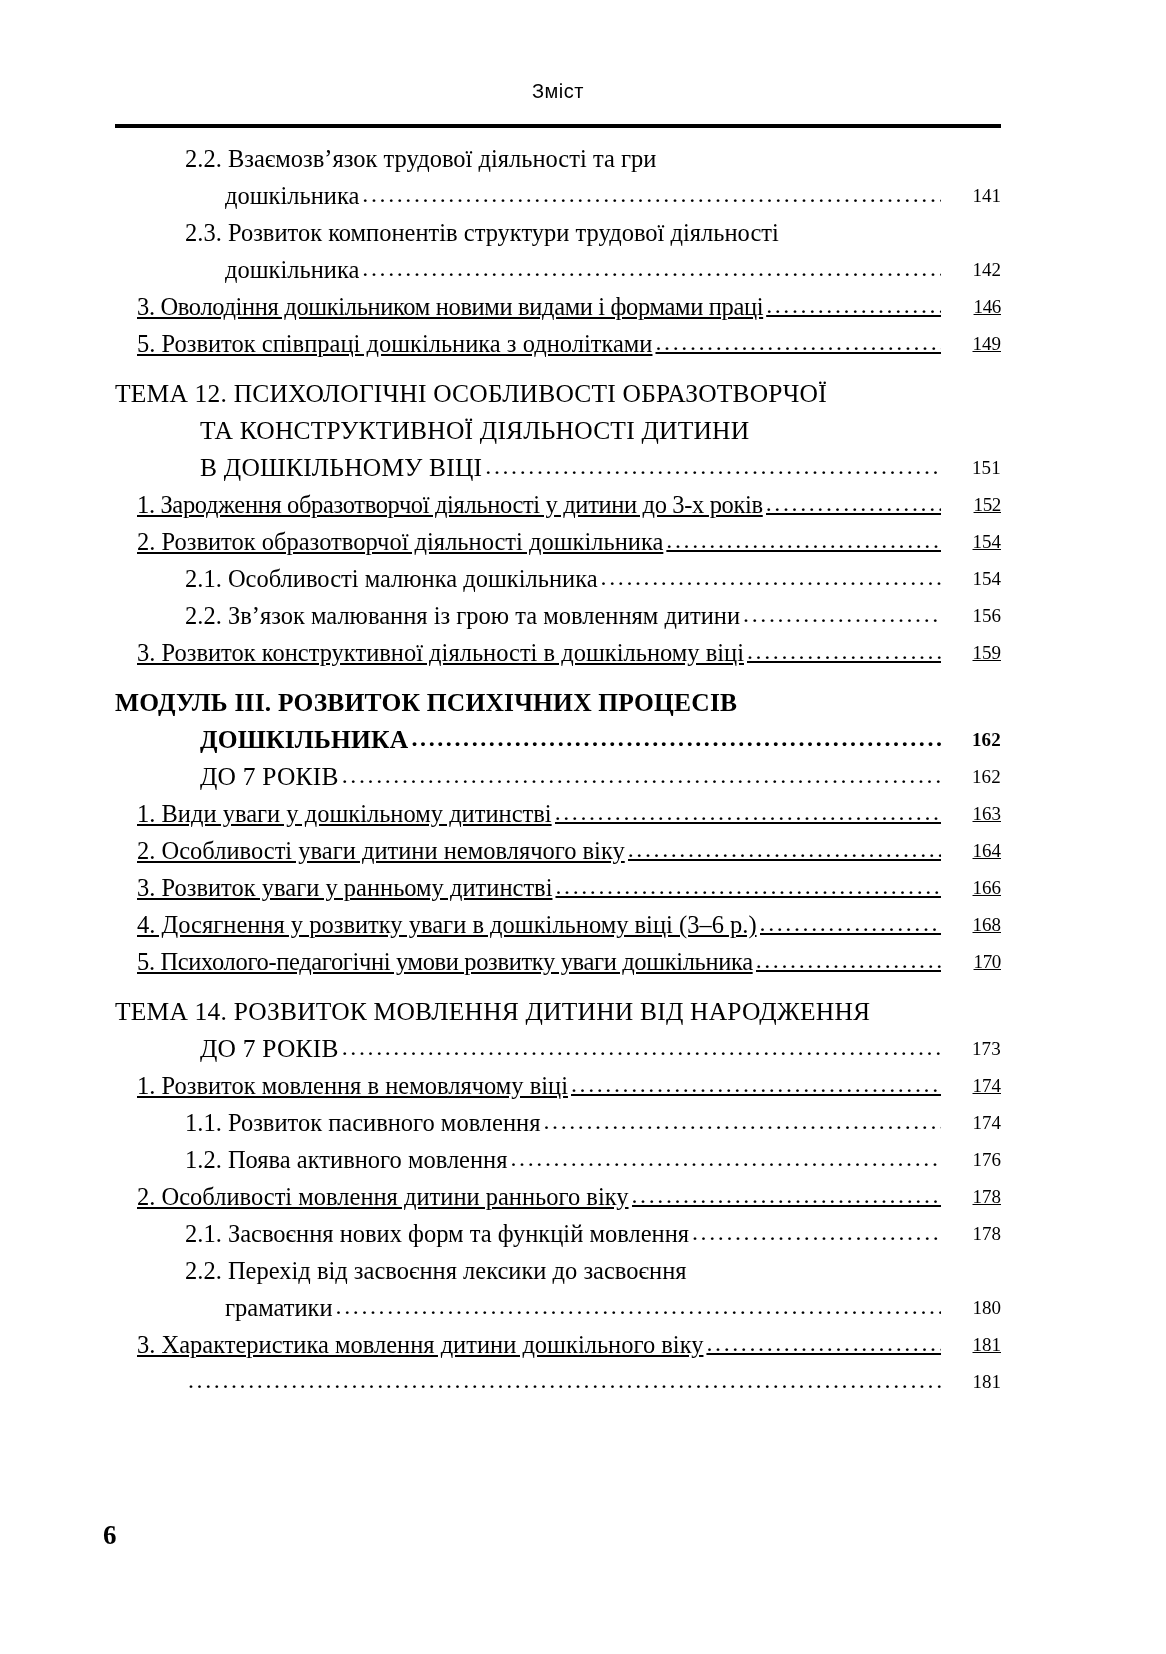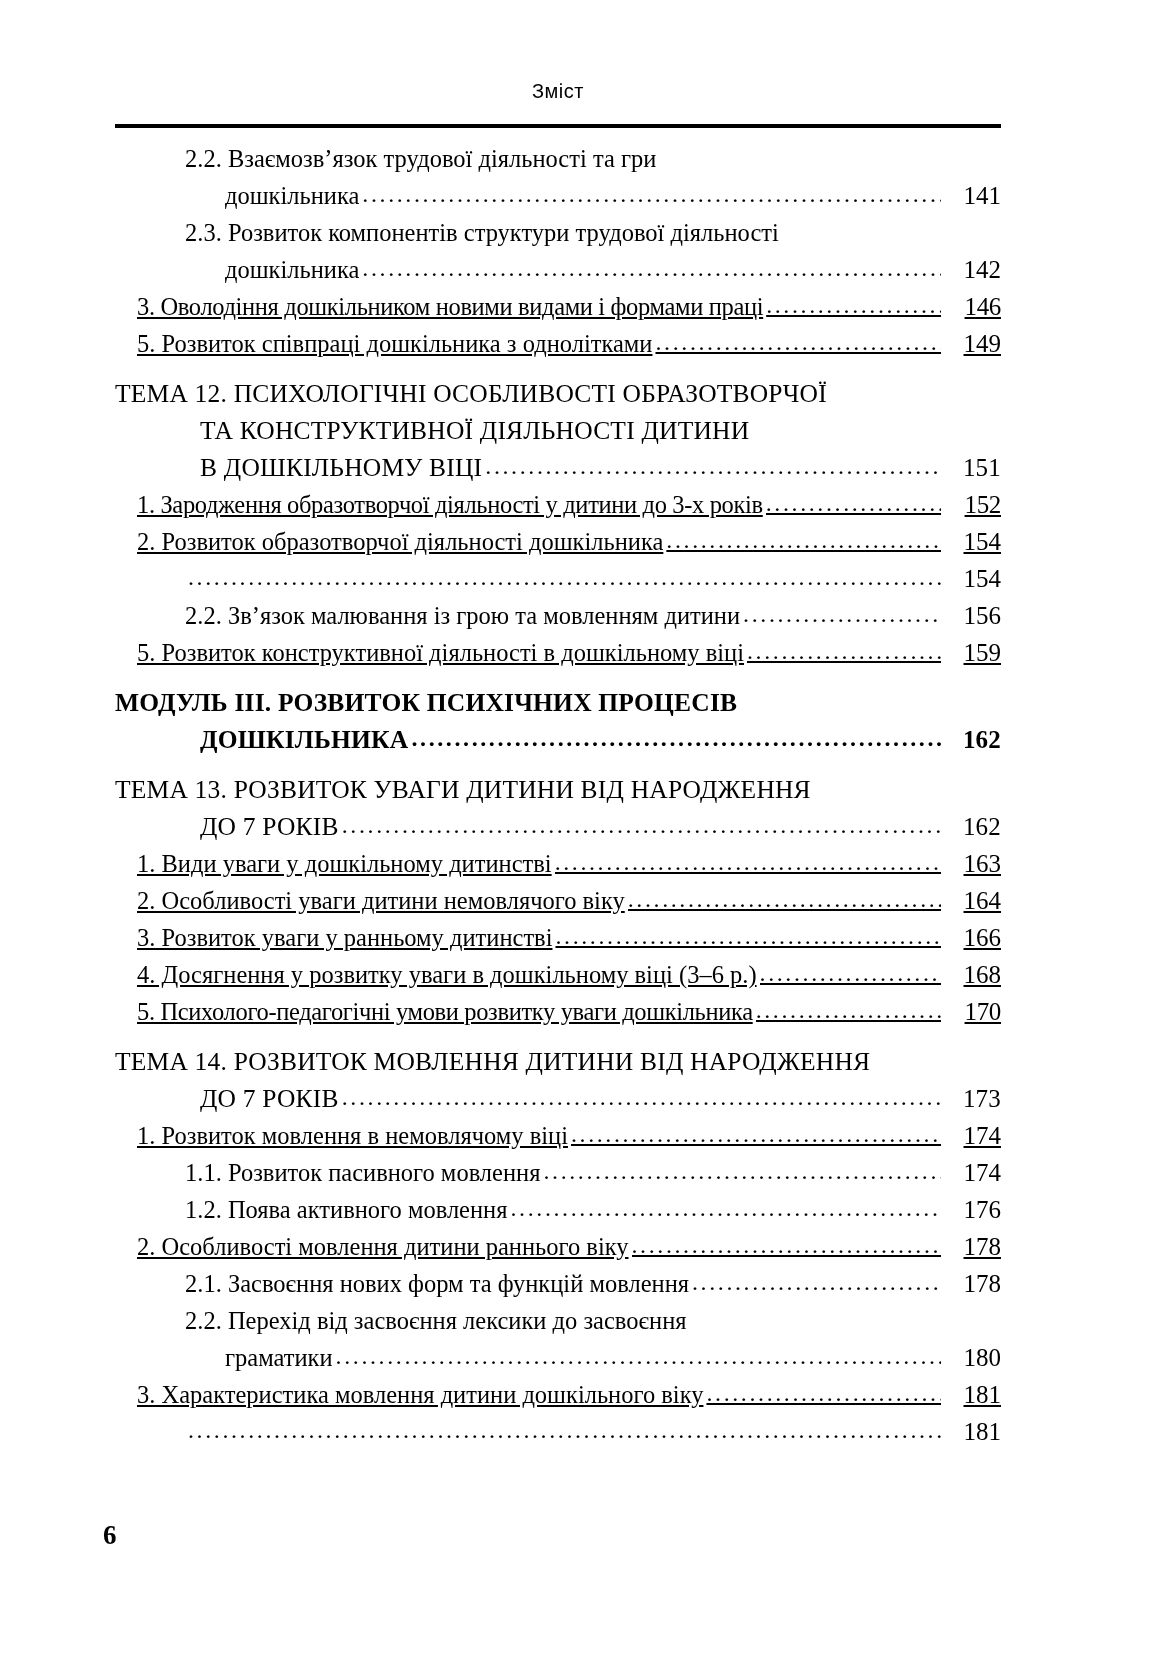--- a/index.html
+++ b/index.html
@@ -79,21 +79,21 @@
     margin: 0 2px 0 3px;
     position: relative;
     top: -1px;
     letter-spacing: 2.6px;
     font-size: 24px;
   }
   .pageno {
     flex: 0 0 auto;
     text-align: right;
     min-width: 58px;
-    font-size: 25px;
+    font-size: 19px;
   }
   .nopage .pageno { visibility: hidden; min-width: 0; }
   .nopage .leader { visibility: hidden; }
 
   
   .heading {
     font-size: 25.5px;
     letter-spacing: 0.2px;
   }
   .heading.bold { font-weight: 700; }
@@ -174,48 +174,44 @@
         <span class="txt">1. Зародження образотворчої діяльності у дитини до 3-х років</span>
         <span class="leader">.........................................................................................</span>
         <span class="pageno">152</span>
       </div>
       <div class="toc-line ind-1 ">
         <span class="txt">2. Розвиток образотворчої діяльності дошкільника</span>
         <span class="leader">.........................................................................................</span>
         <span class="pageno">154</span>
       </div>
       <div class="toc-line ind-2 ">
+        <span class="txt">2.1. Особливості малюнка дошкільника</span>
         <span class="leader">.........................................................................................</span>
         <span class="pageno">154</span>
       </div>
       <div class="toc-line ind-2 ">
         <span class="txt">2.2. Зв’язок малювання із грою та мовленням дитини</span>
         <span class="leader">.........................................................................................</span>
         <span class="pageno">156</span>
       </div>
       <div class="toc-line ind-1 ">
-        <span class="txt">5. Розвиток конструктивної діяльності в дошкільному віці</span>
+        <span class="txt">3. Розвиток конструктивної діяльності в дошкільному віці</span>
         <span class="leader">.........................................................................................</span>
         <span class="pageno">159</span>
       </div>
       <div class="toc-line ind-0 heading bold sp-before nopage">
         <span class="txt">МОДУЛЬ III. РОЗВИТОК ПСИХІЧНИХ ПРОЦЕСІВ</span>
         <span class="leader">.........................................................................................</span>
         <span class="pageno"></span>
       </div>
       <div class="toc-line ind-c1 heading bold">
         <span class="txt">ДОШКІЛЬНИКА</span>
         <span class="leader">.........................................................................................</span>
         <span class="pageno">162</span>
       </div>
-      <div class="toc-line ind-0 heading sp-before nopage">
-        <span class="txt">ТЕМА 13. РОЗВИТОК УВАГИ ДИТИНИ ВІД НАРОДЖЕННЯ</span>
-        <span class="leader">.........................................................................................</span>
-        <span class="pageno"></span>
-      </div>
       <div class="toc-line ind-c1 heading">
         <span class="txt">ДО 7 РОКІВ</span>
         <span class="leader">.........................................................................................</span>
         <span class="pageno">162</span>
       </div>
       <div class="toc-line ind-1 ">
         <span class="txt">1. Види уваги у дошкільному дитинстві</span>
         <span class="leader">.........................................................................................</span>
         <span class="pageno">163</span>
       </div>

